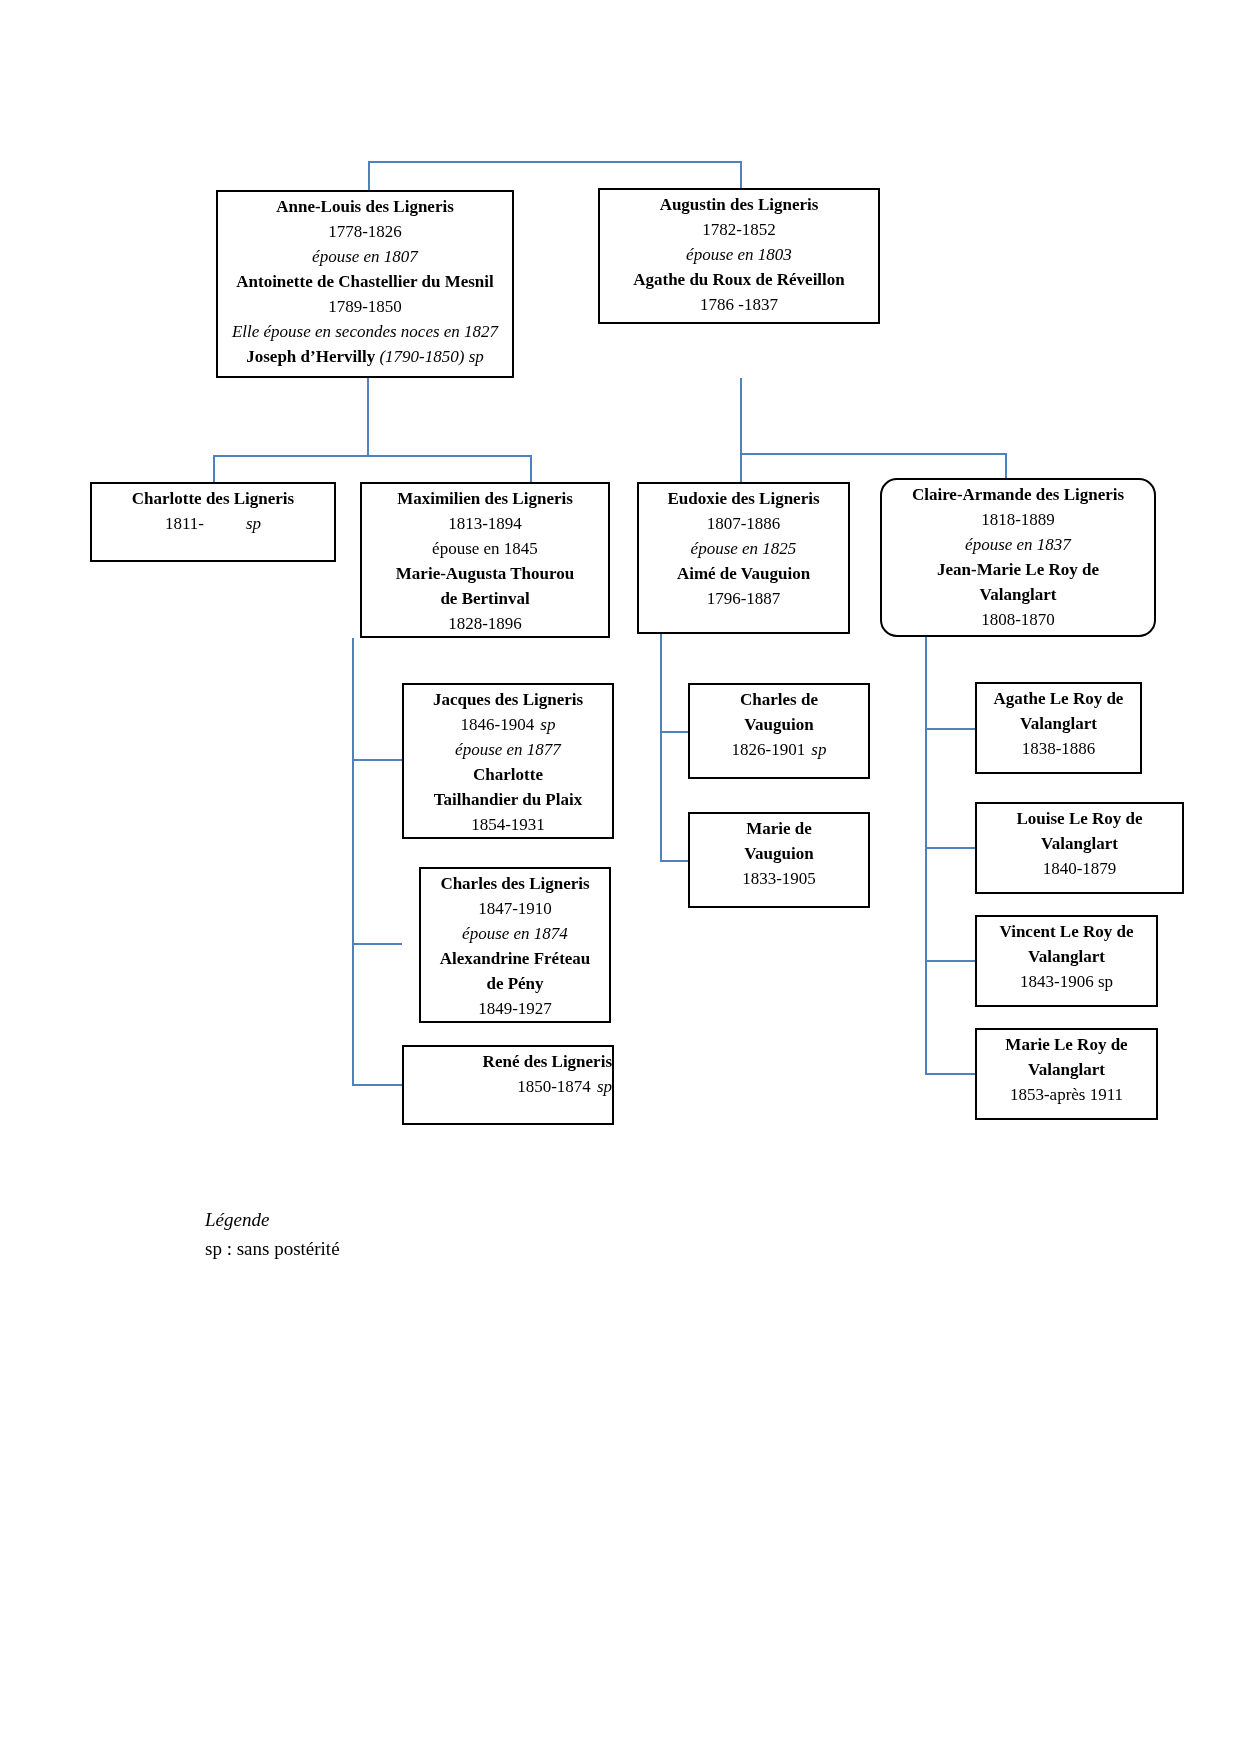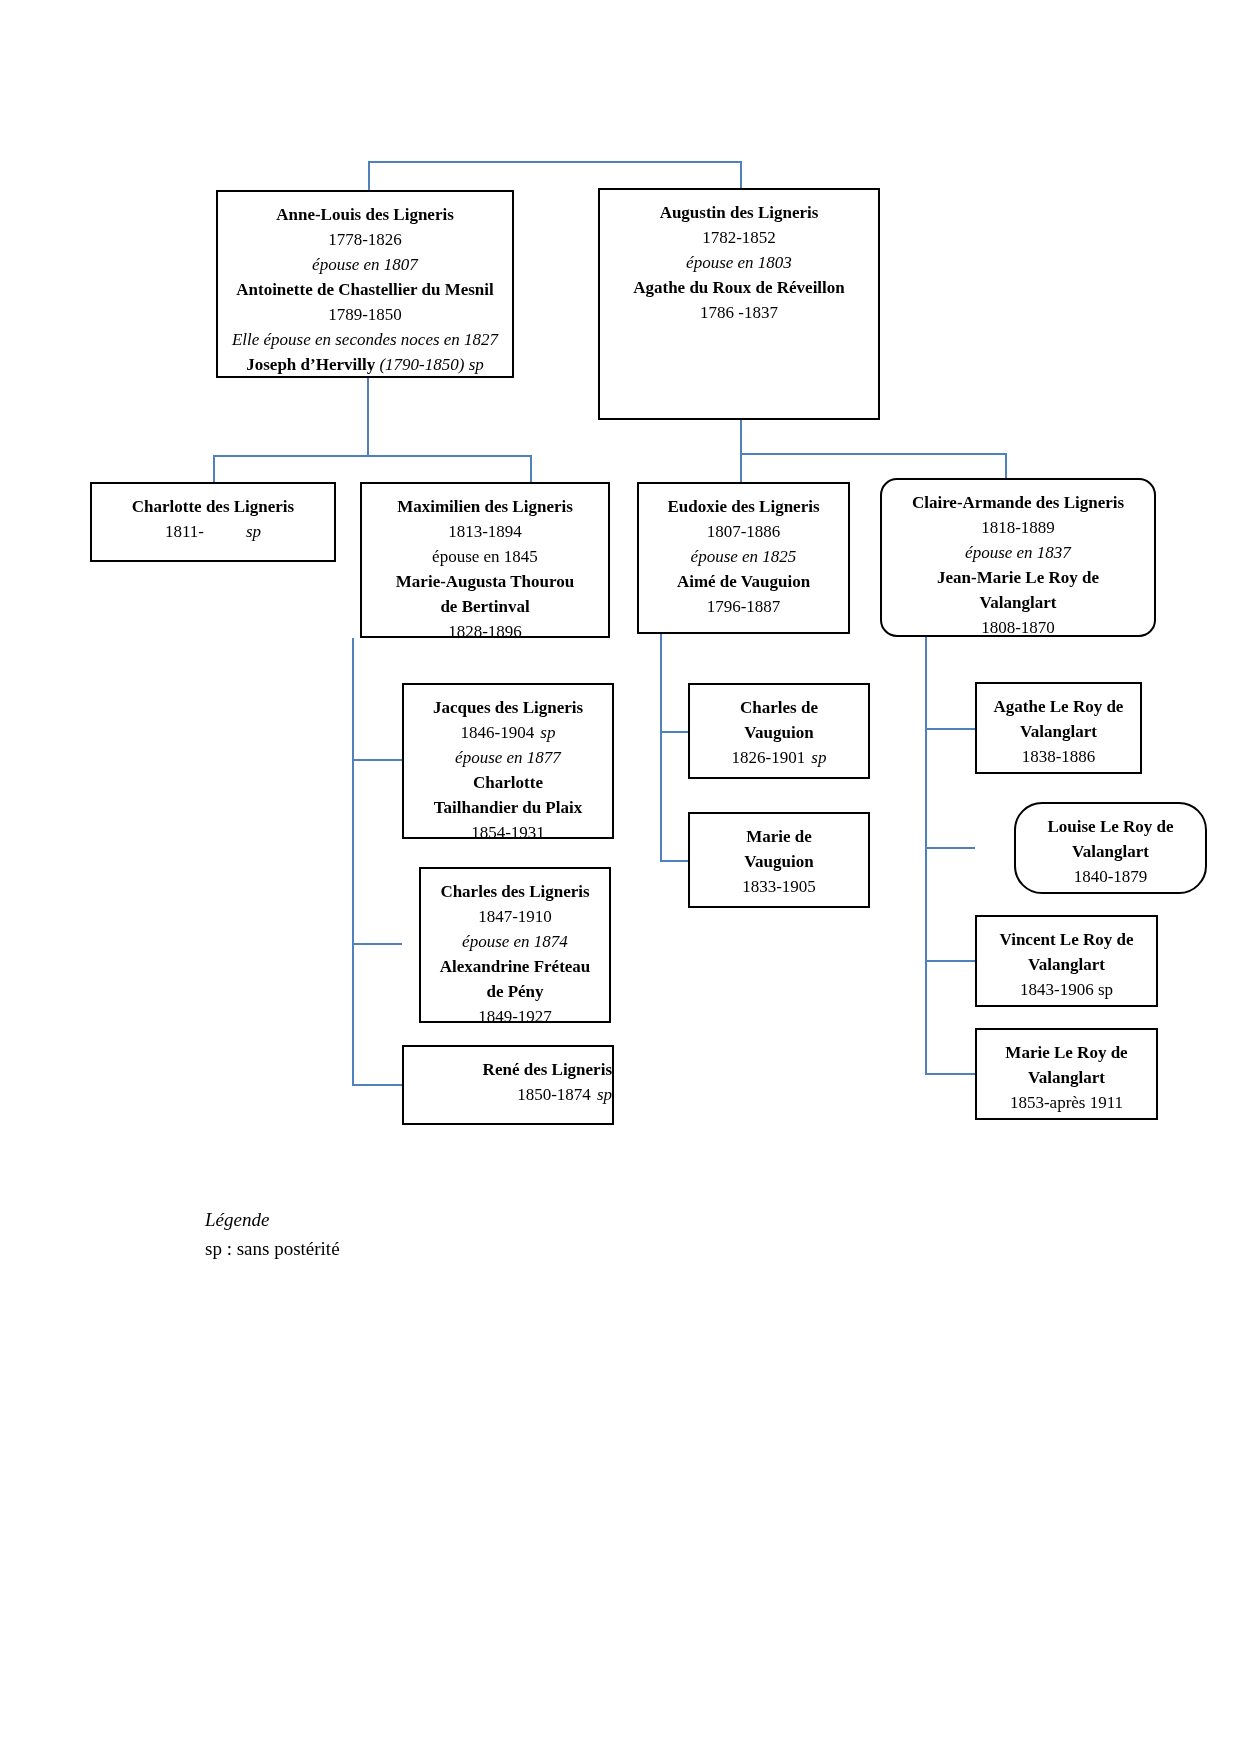--- a/index.html
+++ b/index.html
@@ -17,21 +17,21 @@
     color:var(--text);
   }
   .node{
     position:absolute;
     box-sizing:border-box;
     border:2px solid var(--border);
     background:#ffffff;
     text-align:center;
     font-size:17px;
     line-height:25px;
-    padding-top:10px;
+    padding-top:2px;
     z-index:2;
   }
   .ln{white-space:nowrap;}
   .b{font-weight:bold;}
   .i{font-style:italic;}
   .sp-gap{margin-left:42px;}
   .sp-after{margin-left:6px;}
   .ch{position:absolute;height:2px;background:var(--connector);z-index:1;}
   .cv{position:absolute;width:2px;background:var(--connector);z-index:1;}
   .legend{
@@ -79,21 +79,21 @@
   <div class="node" style="left:216px;top:190px;width:298px;height:188px;">
     <div class="ln b">Anne-Louis des Ligneris</div>
     <div class="ln">1778-1826</div>
     <div class="ln i">épouse en 1807</div>
     <div class="ln b">Antoinette de Chastellier du Mesnil</div>
     <div class="ln">1789-1850</div>
     <div class="ln i">Elle épouse en secondes noces en 1827</div>
     <div class="ln"><span class="b">Joseph d’Hervilly</span><span class="i"> (1790-1850) sp</span></div>
   </div>
 
-  <div class="node" style="left:598px;top:188px;width:282px;height:232px;">
+  <div class="node" style="left:598px;top:188px;width:282px;height:136px;">
     <div class="ln b">Augustin des Ligneris</div>
     <div class="ln">1782-1852</div>
     <div class="ln i">épouse en 1803</div>
     <div class="ln b">Agathe du Roux de Réveillon</div>
     <div class="ln">1786 -1837</div>
   </div>
 
   <div class="node" style="left:90px;top:482px;width:246px;height:80px;">
     <div class="ln b">Charlotte des Ligneris</div>
     <div class="ln"><span>1811-</span><span class="i sp-gap">sp</span></div>
@@ -159,21 +159,21 @@
     <div class="ln b">Vauguion</div>
     <div class="ln">1833-1905</div>
   </div>
 
   <div class="node" style="left:975px;top:682px;width:167px;height:92px;">
     <div class="ln b">Agathe Le Roy de</div>
     <div class="ln b">Valanglart</div>
     <div class="ln">1838-1886</div>
   </div>
 
-  <div class="node" style="left:1014px;top:802px;width:193px;height:92px;border-radius:28px;">
+  <div class="node" style="left:975px;top:802px;width:209px;height:92px;">
     <div class="ln b">Louise Le Roy de</div>
     <div class="ln b">Valanglart</div>
     <div class="ln">1840-1879</div>
   </div>
 
   <div class="node" style="left:975px;top:915px;width:183px;height:92px;">
     <div class="ln b">Vincent Le Roy de</div>
     <div class="ln b">Valanglart</div>
     <div class="ln">1843-1906 sp</div>
   </div>

